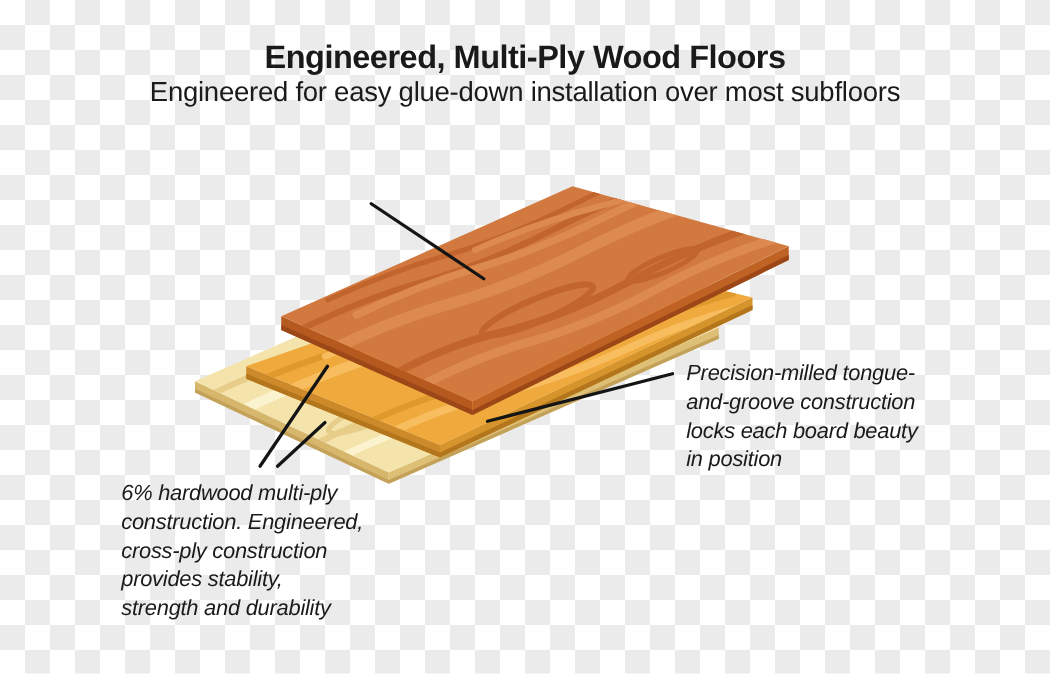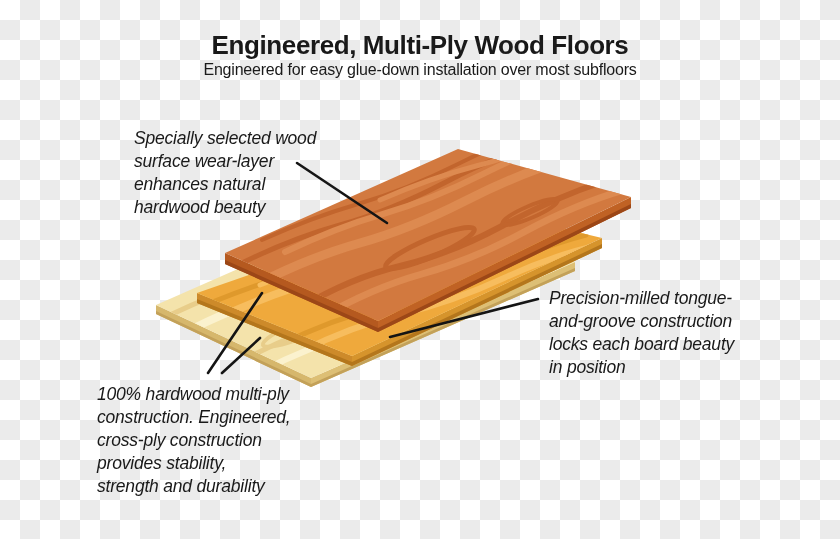--- a/index.html
+++ b/index.html
@@ -13,21 +13,21 @@
     background-size:40px 40px;
   }
   .header{
     position:absolute;left:0;top:32px;width:100%;
     text-align:center;color:#1a1a1a;
   }
   .title{
     margin:0;font-size:26px;font-weight:700;letter-spacing:-0.4px;line-height:1.05;
   }
   .subtitle{
-    margin:2px 0 0 0;font-size:16px;font-weight:400;letter-spacing:-0.2px;
+    margin:2px 0 0 0;font-size:22px;font-weight:400;letter-spacing:-0.2px;
   }
   .note{
     position:absolute;
     font-style:italic;
     font-size:17.5px;
     line-height:23px;
     color:#1a1a1a;
     white-space:pre-line;
     letter-spacing:-0.2px;
   }
@@ -115,29 +115,25 @@
     <line x1="538" y1="299" x2="390" y2="337" stroke-width="2.6" stroke-linecap="round" stroke="#141414"></line>
     <line x1="262" y1="293" x2="208" y2="373" stroke-width="2.6" stroke-linecap="round" stroke="#141414"></line>
     <line x1="260" y1="338" x2="222" y2="373" stroke-width="2.6" stroke-linecap="round" stroke="#141414"></line>
   </svg>
 
   <div class="header">
     <h1 class="title">Engineered, Multi-Ply Wood Floors</h1>
     <div class="subtitle">Engineered for easy glue-down installation over most subfloors</div>
   </div>
 
-  <div class="note note-wear">Specially selected wood
-surface wear-layer
-enhances natural
-hardwood beauty</div>
 
   <div class="note note-tongue">Precision-milled tongue-
 and-groove construction
 locks each board beauty
 in position</div>
 
-  <div class="note note-ply">100% hardwood multi-ply
+  <div class="note note-ply">6% hardwood multi-ply
 construction. Engineered,
 cross-ply construction
 provides stability,
 strength and durability</div>
 
 </div>
 
 </body></html>

